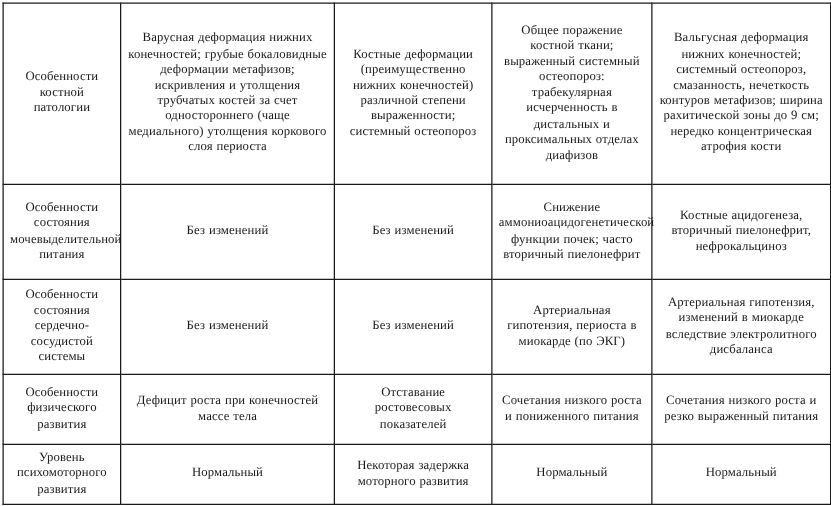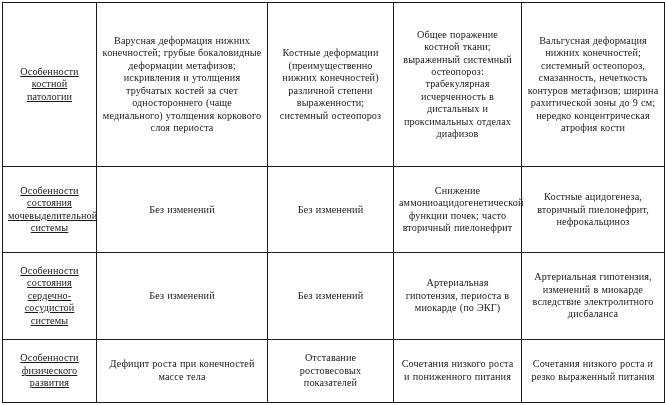--- a/index.html
+++ b/index.html
@@ -34,21 +34,20 @@
     line-height: 1.22;
     font-size: 10.2px;
     letter-spacing: 0.1px;
     word-spacing: 0.4px;
     -webkit-hyphens: auto;
     hyphens: auto;
   }
   td.rowhead {
     font-size: 10.2px;
     letter-spacing: 0.15px;
-    text-decoration: underline;
   }
   
   col.c1 { width: 94px; }
   col.c2 { width: 171px; }
   col.c3 { width: 126px; }
   col.c4 { width: 128px; }
   col.c5 { width: 143px; }
 
   tr.r1 { height: 145px; }
   tr.r2 { height: 76px; }
@@ -85,21 +84,21 @@
           </td>
         <td>
             <span class="cell-text">Общее поражение костной ткани; выраженный системный остеопороз: трабекулярная исчерченность в дистальных и проксимальных отделах диафизов</span>
           </td>
         <td>
             <span class="cell-text">Вальгусная деформация нижних конечностей; системный остеопороз, смазанность, нечеткость контуров метафизов; ширина рахитической зоны до 9 см; нередко концентрическая атрофия кости</span>
           </td>
       </tr>
       <tr class="r2">
         <td class="rowhead">
-            <span class="cell-text">Особенности состояния мочевыделительной системы</span>
+            <span class="cell-text">Особенности состояния мочевыделительной питания</span>
           </td>
         <td>
             <span class="cell-text">Без изменений</span>
           </td>
         <td>
             <span class="cell-text">Без изменений</span>
           </td>
         <td>
             <span class="cell-text">Снижение аммониоацидогенетической функции почек; часто вторичный пиелонефрит</span>
           </td>
@@ -134,15 +133,32 @@
         <td>
             <span class="cell-text">Отставание ростовесовых показателей</span>
           </td>
         <td>
             <span class="cell-text">Сочетания низкого роста и пониженного питания</span>
           </td>
         <td>
             <span class="cell-text">Сочетания низкого роста и резко выраженный питания</span>
           </td>
       </tr>
+      <tr class="r5">
+        <td class="rowhead">
+            <span class="cell-text">Уровень психомоторного развития</span>
+          </td>
+        <td>
+            <span class="cell-text">Нормальный</span>
+          </td>
+        <td>
+            <span class="cell-text">Некоторая задержка моторного развития</span>
+          </td>
+        <td>
+            <span class="cell-text">Нормальный</span>
+          </td>
+        <td>
+            <span class="cell-text">Нормальный</span>
+          </td>
+      </tr>
     </tbody>
   </table>
 </div>
 
 </body></html>

